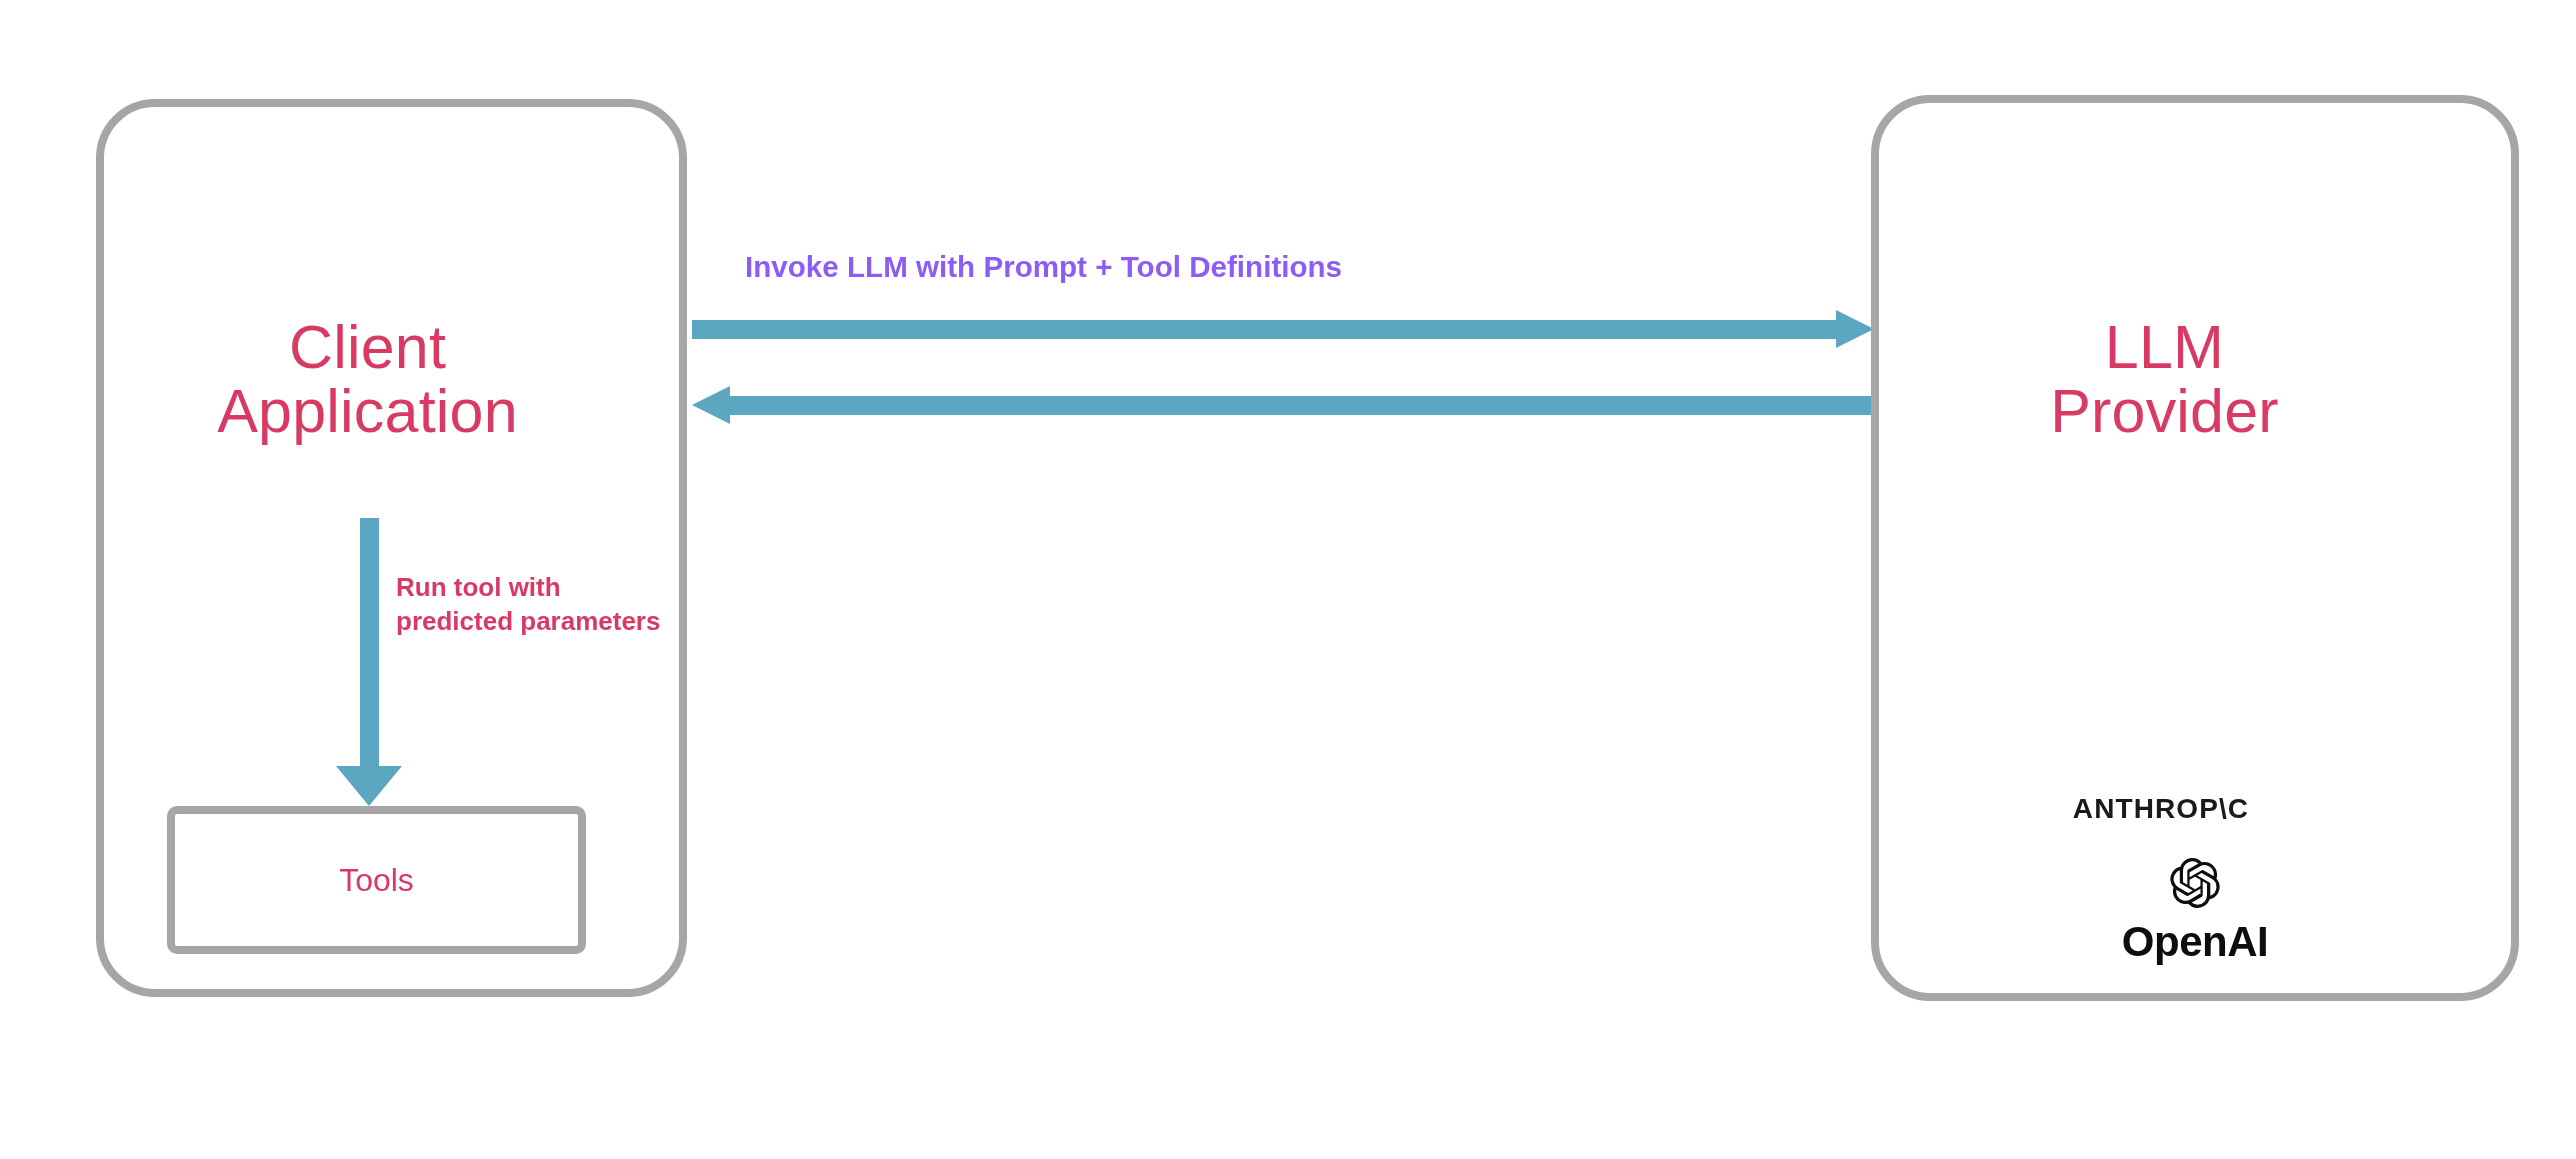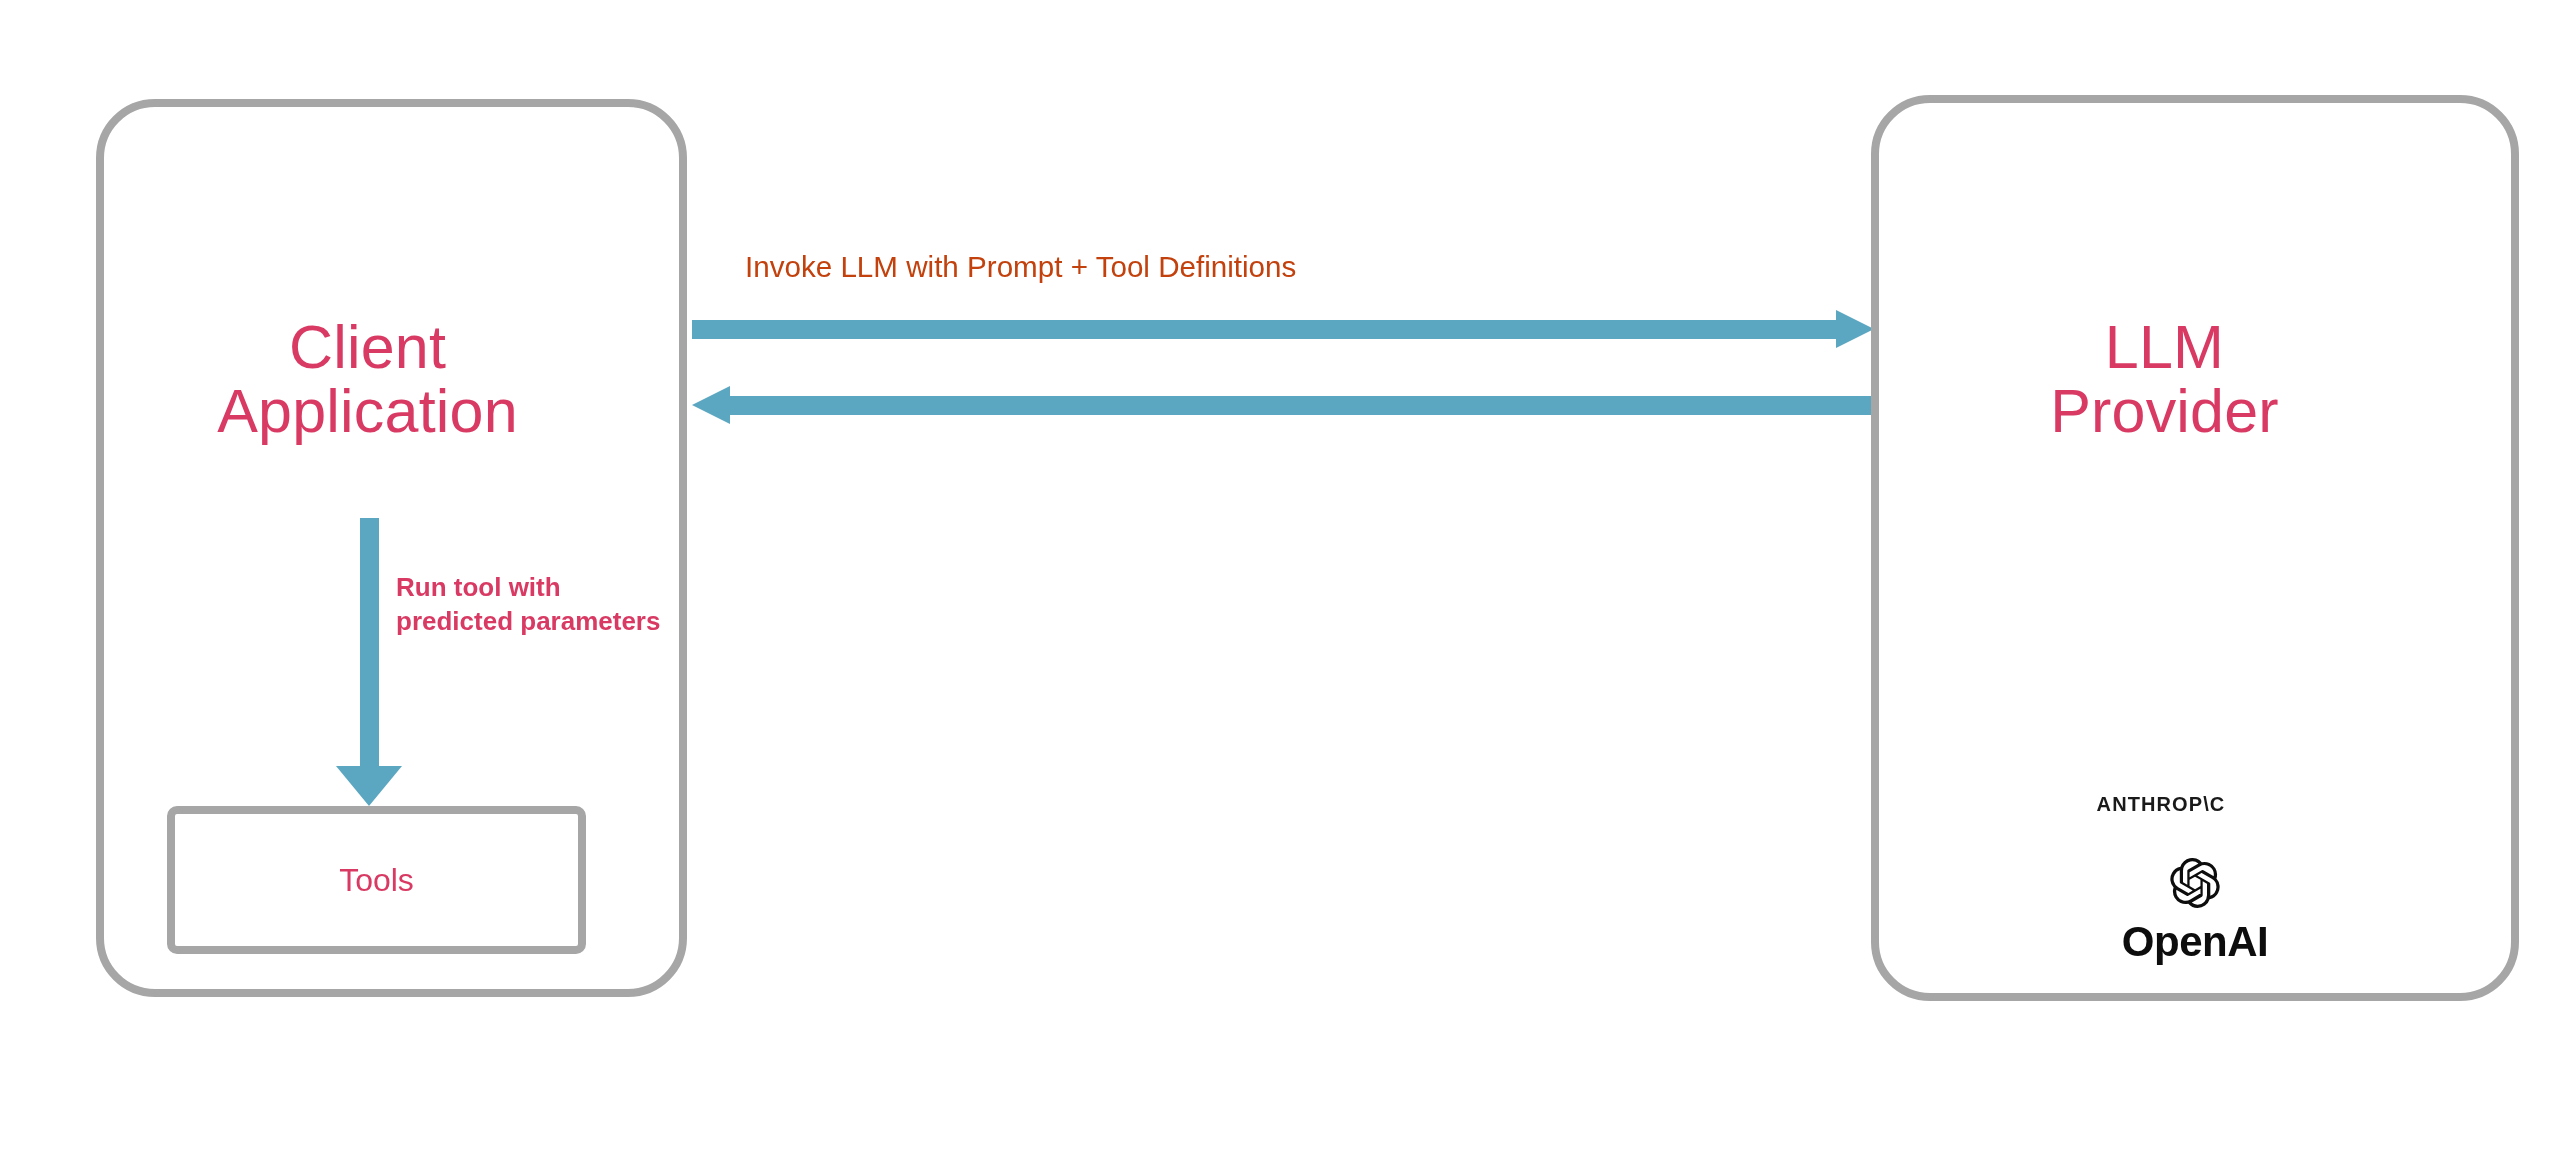--- a/index.html
+++ b/index.html
@@ -152,22 +152,22 @@
     width: 0;
     height: 0;
     border-left: 33px solid transparent;
     border-right: 33px solid transparent;
     border-top: 40px solid #5ba6c0;
   }
 
   
   .edge-label {
     position: absolute;
-    color: #c2410c;
-    font-weight: normal;
+    color: #8b5cf6;
+    font-weight: bold;
     font-size: 29.6px;
     white-space: nowrap;
     text-align: center;
   }
   #label-invoke {
     left: 745px;
     top: 250px;
   }
   #label-response {
     left: 768px;
@@ -185,21 +185,21 @@
   }
 
   
   #anthropic-logo {
     position: absolute;
     left: 1871px;
     top: 793px;
     width: 580px;
     text-align: center;
     color: #1a1a1a;
-    font-size: 20px;
+    font-size: 28px;
     font-weight: bold;
     letter-spacing: 1.1px;
   }
   #openai-logo {
     position: absolute;
     left: 1871px;
     top: 858px;
     width: 648px;
     display: flex;
     align-items: center;

